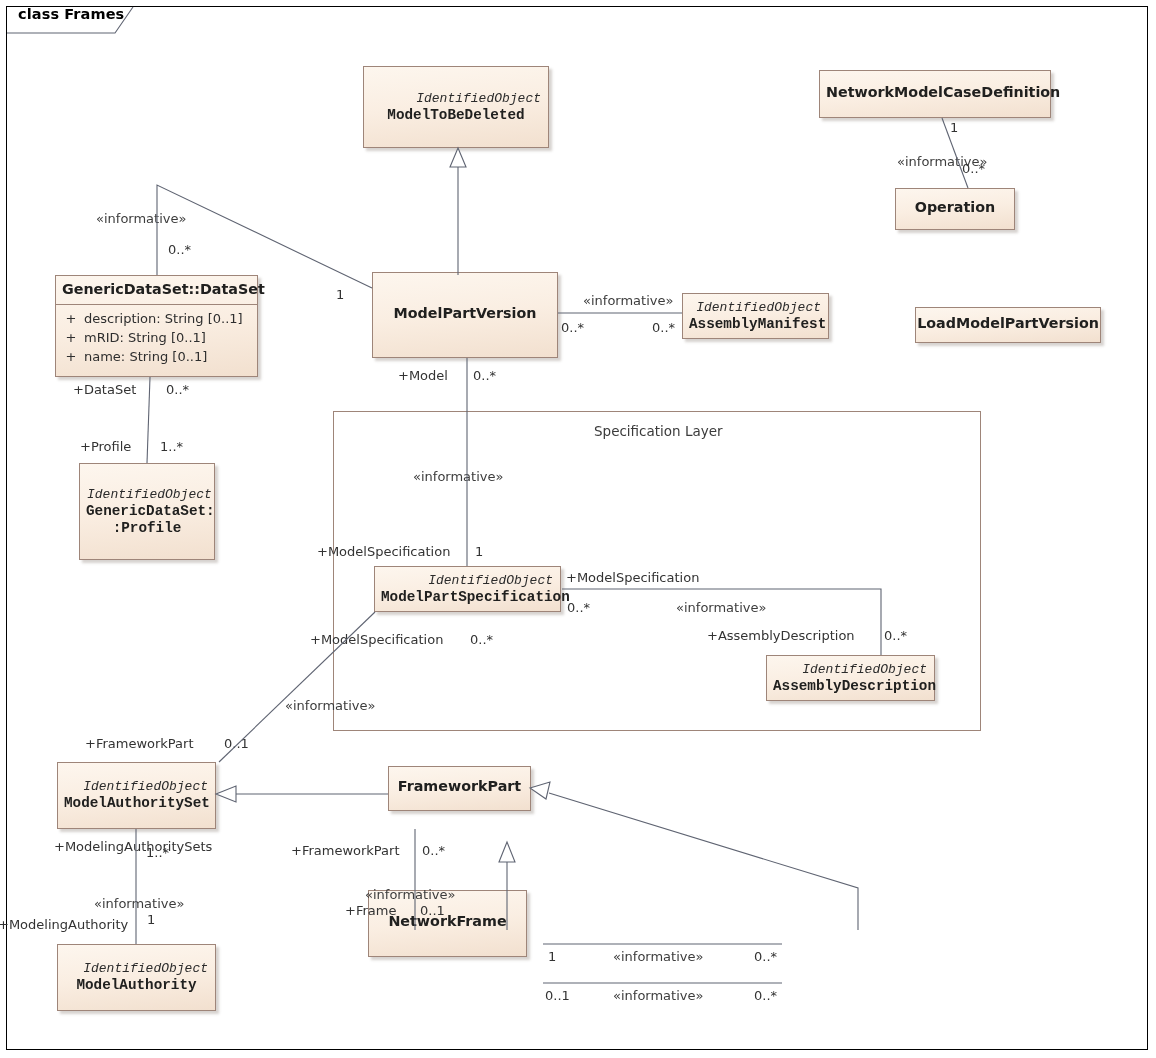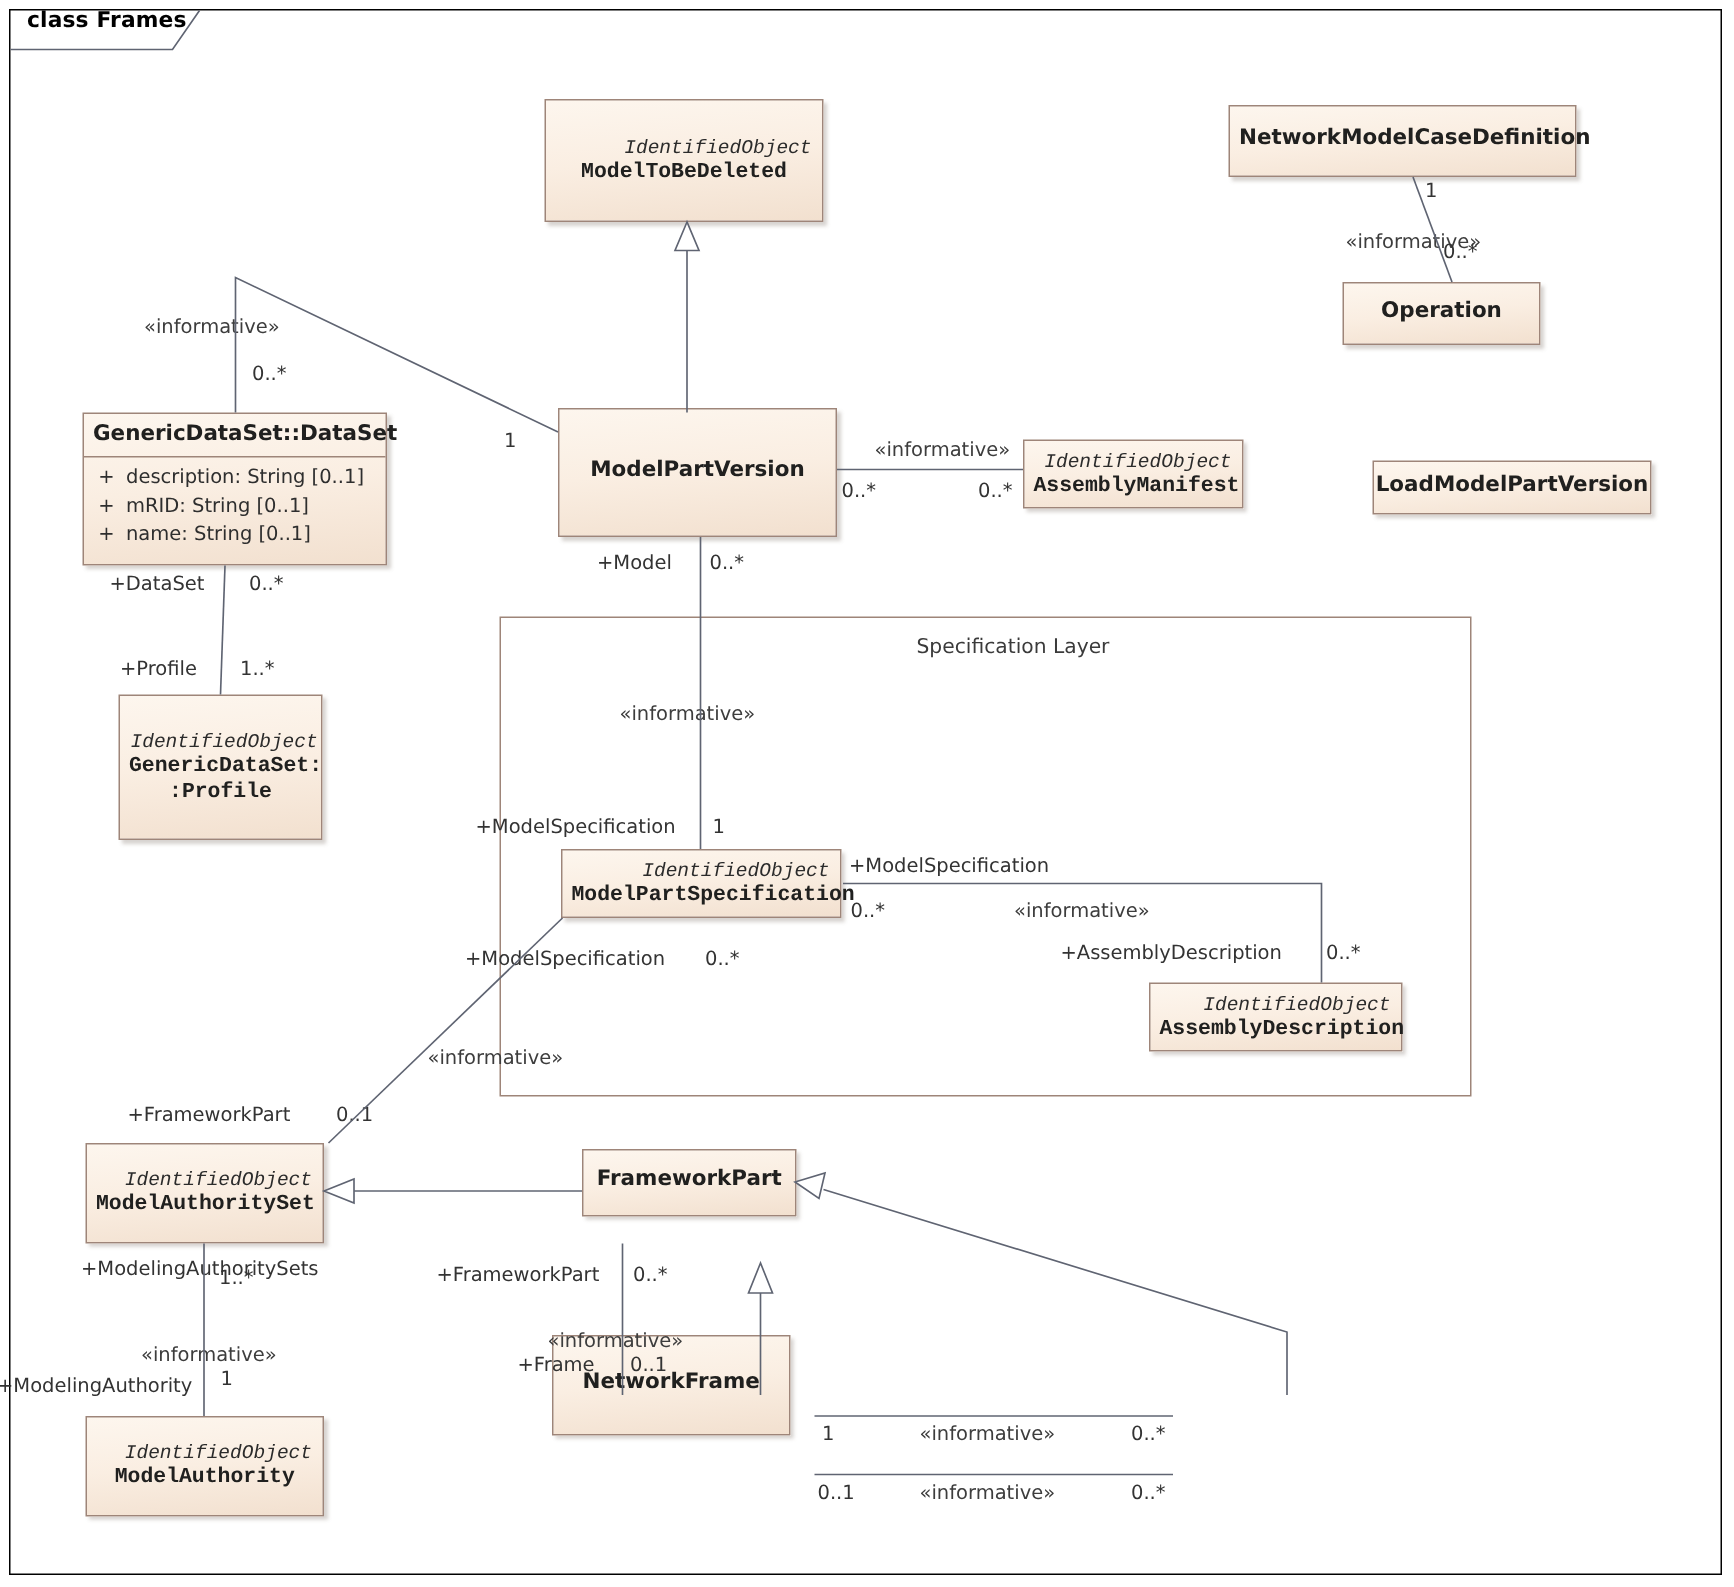--- a/index.html
+++ b/index.html
@@ -80,21 +80,20 @@
   .layer{
     position:absolute;
     box-sizing:border-box;
     border:1px solid #9e8579;
     background:transparent;
   }
   .layer-label{
     position:absolute;
     font-size:13.5px;color:#3b3b3b;
     white-space:nowrap;
-    margin-left:17px;
   }
   
   .lbl{
     position:absolute;
     font-size:13px;
     color:#333;
     white-space:nowrap;
     line-height:14px;
   }
   .lbl.guill{color:#3d3d3d;}
@@ -154,21 +153,21 @@
 
   <div class="cls stereo-box" style="left:363px;top:66px;width:186px;height:82px;">
     <span class="stereo">IdentifiedObject</span>
     <span class="cname">ModelToBeDeleted</span>
   </div>
 
   <div class="cls plain vcenter" style="left:819px;top:70px;width:232px;height:48px;">
     <span class="cname">NetworkModelCaseDefinition</span>
   </div>
 
-  <div class="cls plain vcenter" style="left:895px;top:188px;width:132px;height:42px;">
+  <div class="cls plain vcenter" style="left:895px;top:188px;width:120px;height:42px;">
     <span class="cname">Operation</span>
   </div>
 
   <div class="cls headered" style="left:55px;top:275px;width:203px;height:102px;">
     <span class="cname">GenericDataSet::DataSet</span>
     <div class="attrs">
       <div class="attr">
         <span class="vis">+</span>
         <span class="txt">description: String [0..1]</span>
       </div>

